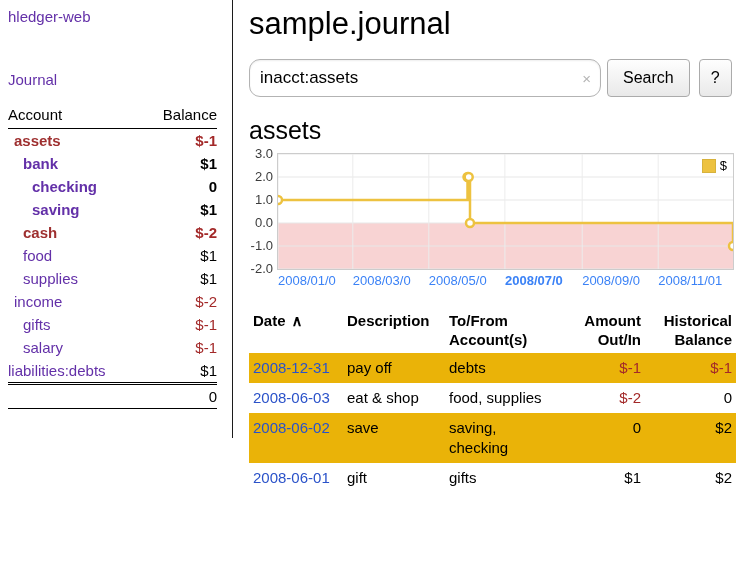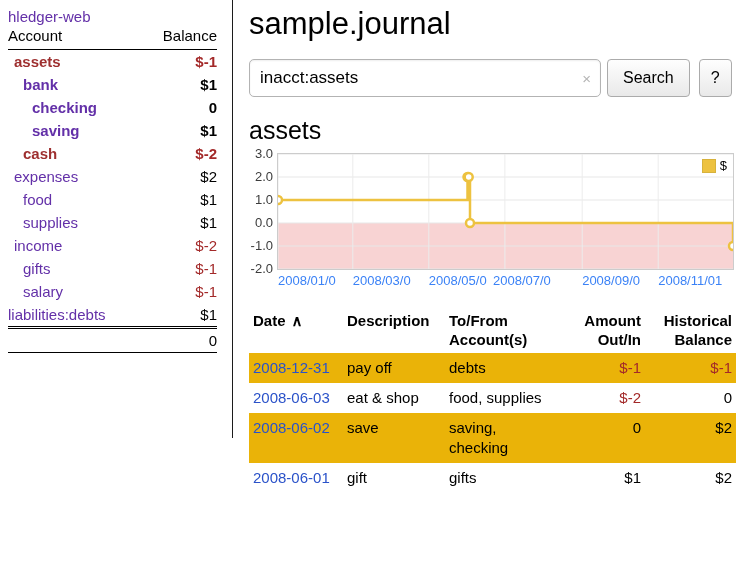--- a/index.html
+++ b/index.html
@@ -5,37 +5,37 @@
   html,body{margin:0;padding:0;background:#fff;}
   body{width:742px;height:582px;overflow:hidden;font-family:"Liberation Sans",sans-serif;color:#000;}
   .page{display:flex;}
 
   
   .sidebar{box-sizing:border-box;width:233px;min-width:233px;height:438px;
            border-right:1px solid #1c1c1c;padding:8px 15px 0 8px;}
   .link{color:#6330a8;cursor:pointer;}
   .brand{font-size:15px;}
   .nav-journal{margin-top:46px;font-size:15px;}
-  .acct-table{font-size:15px;}
+  .acct-table{margin-top:16px;font-size:15px;}
   .acct-header{display:flex;justify-content:space-between;padding:2px 0 5px;border-bottom:1px solid #000;}
   .arow{display:flex;justify-content:space-between;padding:3px 0;line-height:17px;}
   .ind0{padding-left:0;} .ind1{padding-left:6px;} .ind2{padding-left:15px;} .ind3{padding-left:24px;}
   .b{font-weight:bold;}
   .neg{color:#a32929;}
   .mar{color:#9e2f2f;}
   .acct-total{border-top:3px double #000;border-bottom:1px solid #000;text-align:right;
               padding:3px 0;line-height:17px;}
 
   
   .main{padding:4px 6px 0 16px;width:487px;}
   h1{font-size:31px;font-weight:400;margin:2px 0 0;letter-spacing:0;}
   .searchrow{margin-top:17px;display:flex;align-items:stretch;}
   .searchbox{position:relative;}
   .search-input{width:352px;height:38px;box-sizing:border-box;font-size:17px;color:#000;
-        padding:0 28px 0 10px;border:1px solid #b3b3b3;border-radius:5px;outline:none;
+        padding:0 28px 0 10px;border:1px solid #b3b3b3;border-radius:11px;outline:none;
         box-shadow:inset 0 1px 2px rgba(0,0,0,.07);font-family:"Liberation Sans",sans-serif;}
   .clear{position:absolute;right:10px;top:11px;color:#b5b5b5;font-size:15px;cursor:pointer;}
   .btn{margin-left:6px;height:38px;font-size:16px;padding:0 15px;color:#000;cursor:pointer;
        border:1px solid #ababab;border-radius:4px;background:linear-gradient(#fefefe,#e9e9e9);
        font-family:"Liberation Sans",sans-serif;}
   .btn.help{margin-left:9px;padding:0 11px;}
   h2{font-size:25px;font-weight:400;margin:19px 0 0;}
   .chart-label{font-weight:bold;font-size:15px;margin-top:15px;}
 
   
@@ -58,20 +58,21 @@
   td.date{color:#2a52c9;cursor:pointer;}
   .sort{font-weight:bold;margin-left:6px;font-size:15px;}
 </style>
 </head>
 <body>
 
 <div class="page">
 
   <aside class="sidebar">
     <div class="brand link">hledger-web</div>
+    <div class="nav-journal link">Journal</div>
 
     <div class="acct-table">
       <div class="acct-header">
         <span>Account</span>
         <span>Balance</span>
       </div>
 
       <div class="arow">
         <span class="ind1 mar b">assets</span>
         <span class="neg b">$-1</span>
@@ -84,24 +85,20 @@
         <span class="ind3 link b">checking</span>
         <span class="b">0</span>
       </div>
       <div class="arow">
         <span class="ind3 link b">saving</span>
         <span class="b">$1</span>
       </div>
       <div class="arow">
         <span class="ind2 mar b">cash</span>
         <span class="neg b">$-2</span>
-      </div>
-      <div class="arow">
-        <span class="ind1 link">expenses</span>
-        <span>$2</span>
       </div>
       <div class="arow">
         <span class="ind2 link">food</span>
         <span>$1</span>
       </div>
       <div class="arow">
         <span class="ind2 link">supplies</span>
         <span>$1</span>
       </div>
       <div class="arow">
@@ -174,21 +171,21 @@
           </svg>
           <div class="legend">
             <span class="sw" style="background:#edc240"></span>
             <span>$</span>
           </div>
         </div>
       <div class="xlabels" id="xlabels">
           <div class="xlab" style="left: 0px;">2008/01/0</div>
           <div class="xlab" style="left: 74.7945px;">2008/03/0</div>
           <div class="xlab" style="left: 150.836px;">2008/05/0</div>
-          <div class="xlab" style="left: 215px;">2008/07/0</div>
+          <div class="xlab" style="left: 227px; font-weight: bold;">2008/07/0</div>
           <div class="xlab" style="left: 304.164px;">2008/09/0</div>
           <div class="xlab" style="left: 380.205px;">2008/11/01</div>
         </div>
     </div>
 
     <table class="register">
       <colgroup>
           <col style="width:94px">
           <col style="width:102px">
           <col style="width:108px">

